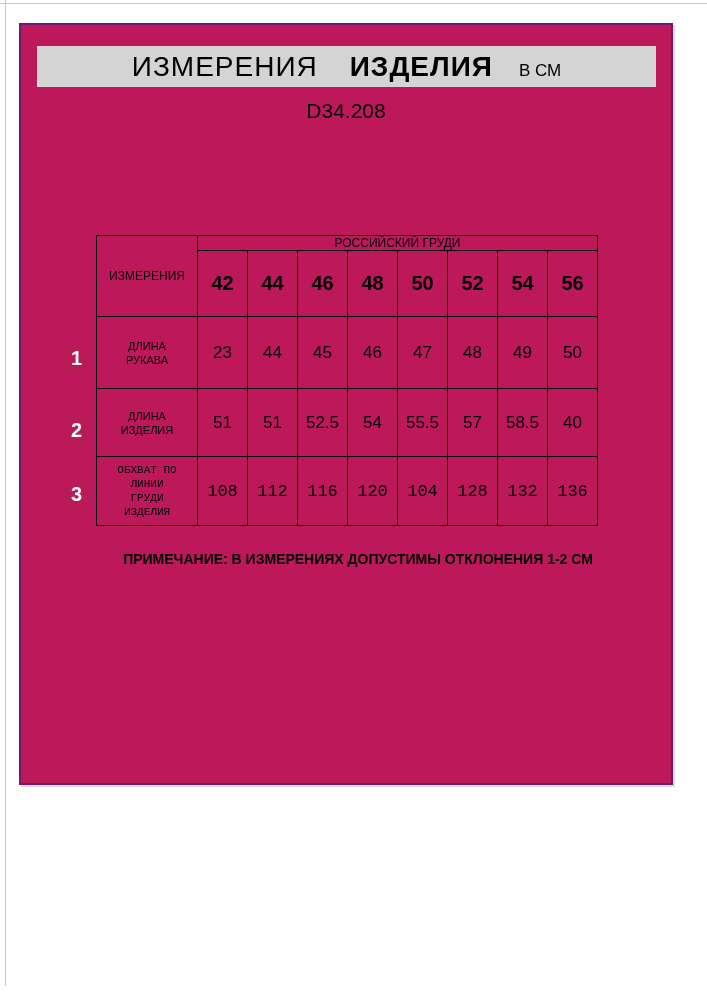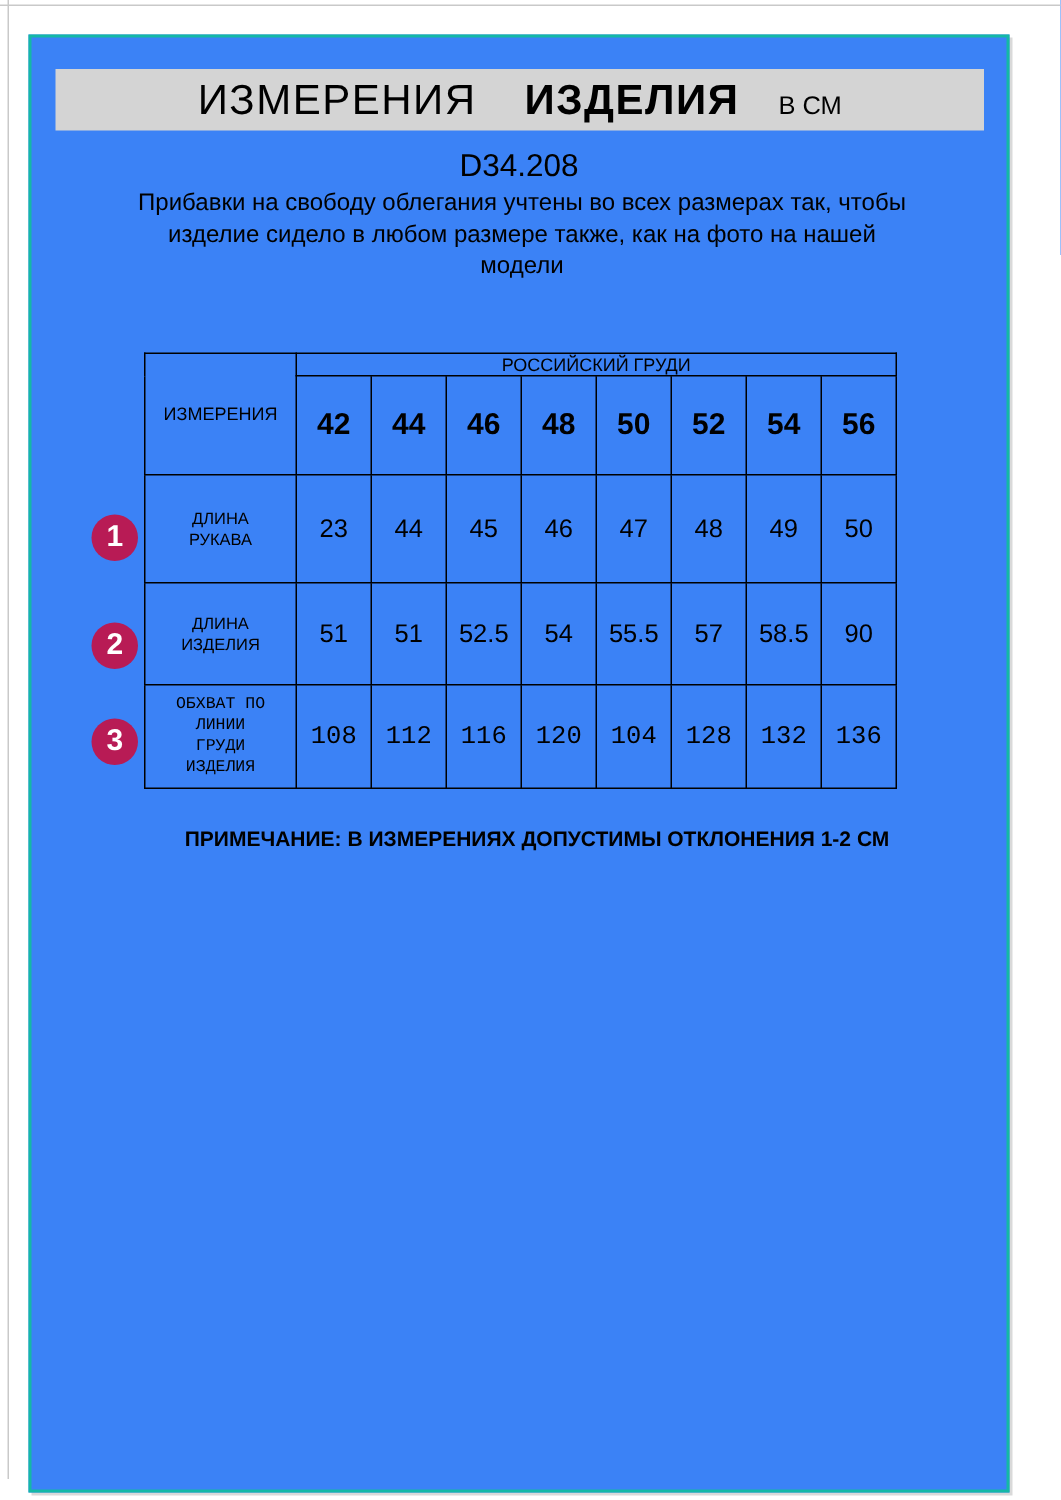--- a/index.html
+++ b/index.html
@@ -8,22 +8,22 @@
   body {
     width:707px; height:1000px; position:relative;
     background:#ffffff; color:#000;
     font-family:"Liberation Sans", sans-serif;
     overflow:hidden;
   }
   .edge-top { position:absolute; left:0; top:3px; width:707px; height:1px; background:#c9c9c9; }
   .edge-left { position:absolute; left:5px; top:0; width:1px; height:986px; background:#c9c9c9; }
 
   .page {
-    position:absolute; left:19px; top:23px; width:654px; height:972px;
-    border:2px solid #14b8a6; background:#3b82f6;
+    position:absolute; left:19px; top:23px; width:654px; height:762px;
+    border:2px solid #701a75; background:#be185d;
     box-shadow:2px 2px 0 rgba(0,0,0,0.15);
   }
 
   .titlebar {
     position:absolute; left:16px; top:21px; width:619px; height:41px;
     background:var(--bar-bg);
     display:flex; align-items:baseline; justify-content:center;
     padding-top:5px;
   }
   .titlebar .t1 { font-size:28px; font-weight:normal; letter-spacing:1px; }
@@ -83,23 +83,20 @@
 <div class="page">
 
   <div class="titlebar">
     <span class="t1">ИЗМЕРЕНИЯ</span>
     <span class="t2">ИЗДЕЛИЯ</span>
     <span class="t3">В СМ</span>
   </div>
 
   <div class="code">D34.208</div>
 
-  <div class="desc">Прибавки на свободу облегания учтены во всех размерах так, чтобы
-изделие сидело в любом размере также, как на фото на нашей
-модели</div>
 
   <table class="size-table">
     <colgroup>
       <col class="c-label">
       <col class="c-size">
         <col class="c-size">
         <col class="c-size">
         <col class="c-size">
       <col class="c-size">
         <col class="c-size">
@@ -134,21 +131,21 @@
       </tr>
       <tr class="r-data r2">
         <td class="label">ДЛИНА ИЗДЕЛИЯ</td>
         <td>51</td>
         <td>51</td>
         <td>52.5</td>
         <td>54</td>
         <td>55.5</td>
         <td>57</td>
         <td>58.5</td>
-        <td>90</td>
+        <td>40</td>
       </tr>
       <tr class="r-data r3">
         <td class="label">ОБХВАТ ПО ЛИНИИ ГРУДИ ИЗДЕЛИЯ</td>
         <td>108</td>
         <td>112</td>
         <td>116</td>
         <td>120</td>
         <td>104</td>
         <td>128</td>
         <td>132</td>

